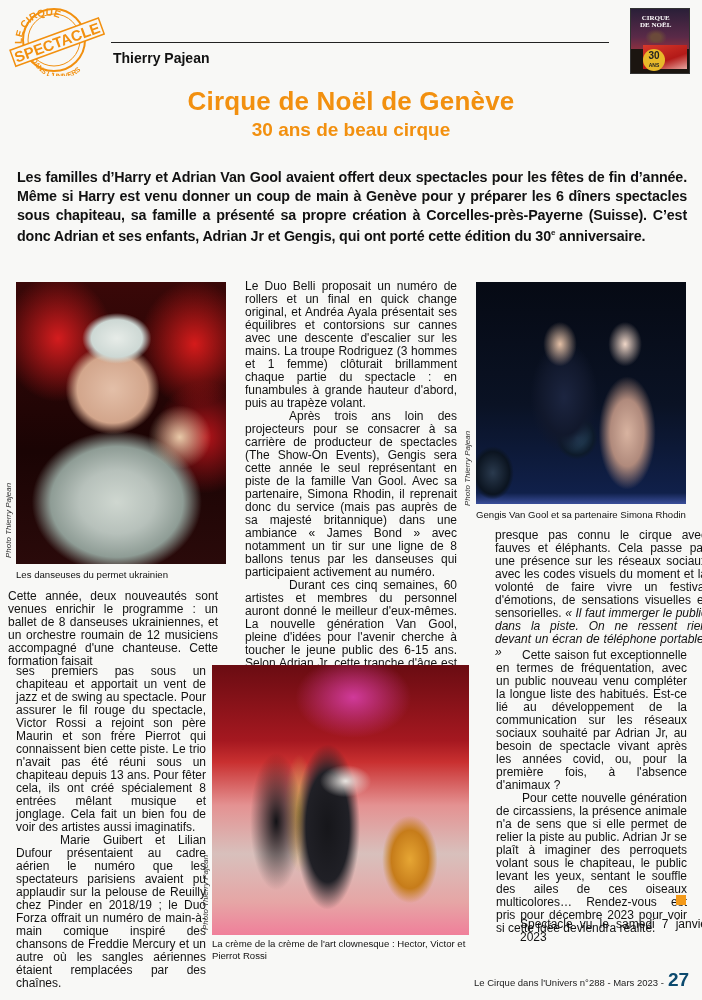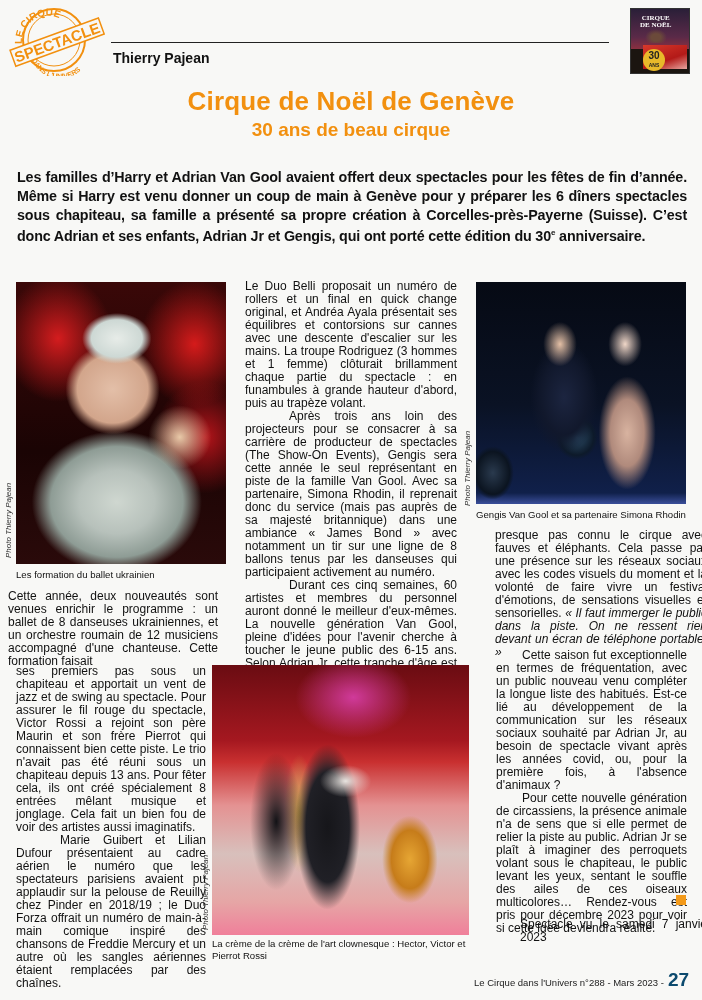--- a/index.html
+++ b/index.html
@@ -110,21 +110,21 @@
   </div>
 </div>
 
 <div class="abs title">Cirque de Noël de Genève</div>
 <div class="abs subtitle">30 ans de beau cirque</div>
 
 <div class="abs lead"><span>Les familles d’Harry et Adrian Van Gool avaient offert deux spectacles pour les fêtes de fin d’année. Même si Harry est venu donner un coup de main à Genève pour y préparer les 6 dîners spectacles sous chapiteau, sa famille a présenté sa propre création à Corcelles-près-Payerne (Suisse). C’est donc Adrian et ses enfants, Adrian Jr et Gengis, qui ont porté cette édition du 30</span><sup>e</sup><span> anniversaire.</span></div>
 
 <div class="abs credit" style="left:4px; top:558px;">Photo Thierry Pajean</div>
 <div class="abs photo p1"></div>
-<div class="abs caption" style="left:16px; top:569px;">Les formation du ballet ukrainien</div>
+<div class="abs caption" style="left:16px; top:569px;">Les danseuses du permet ukrainien</div>
 
 <div class="abs col" style="left:8px; top:590px; width:210px;">
   <p>Cette année, deux nouveautés sont venues enrichir le programme : un ballet de 8 danseuses ukrainiennes, et un orchestre roumain de 12 musiciens accompagné d'une chanteuse. Cette formation faisait</p>
 </div>
 <div class="abs col" style="left:16px; top:665px; width:190px;">
   <p>ses premiers pas sous un chapiteau et apportait un vent de jazz et de swing au spectacle. Pour assurer le fil rouge du spectacle, Victor Rossi a rejoint son père Maurin et son frère Pierrot qui connaissent bien cette piste. Le trio n'avait pas été réuni sous un chapiteau depuis 13 ans. Pour fêter cela, ils ont créé spécialement 8 entrées mêlant musique et jonglage. Cela fait un bien fou de voir des artistes aussi imaginatifs.</p>
   <p class="indent">Marie Guibert et Lilian Dufour présentaient au cadre aérien le numéro que les spectateurs parisiens avaient pu applaudir sur la pelouse de Reuilly chez Pinder en 2018/19 ; le Duo Forza offrait un numéro de main-à-main comique inspiré des chansons de Freddie Mercury et un autre où les sangles aériennes étaient remplacées par des chaînes.</p>
 </div>
 
 <div class="abs col" style="left:245px; top:280px; width:212px;">

